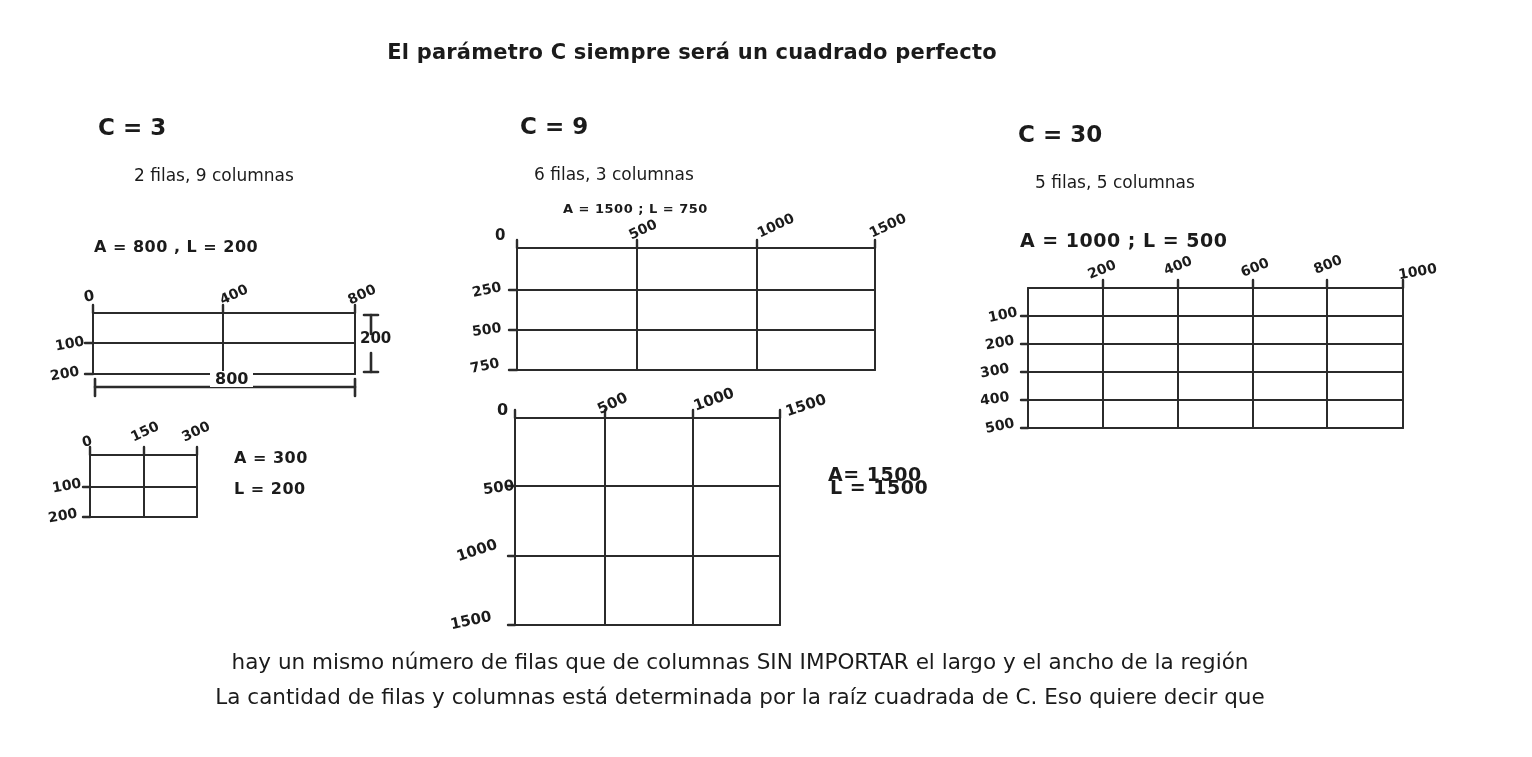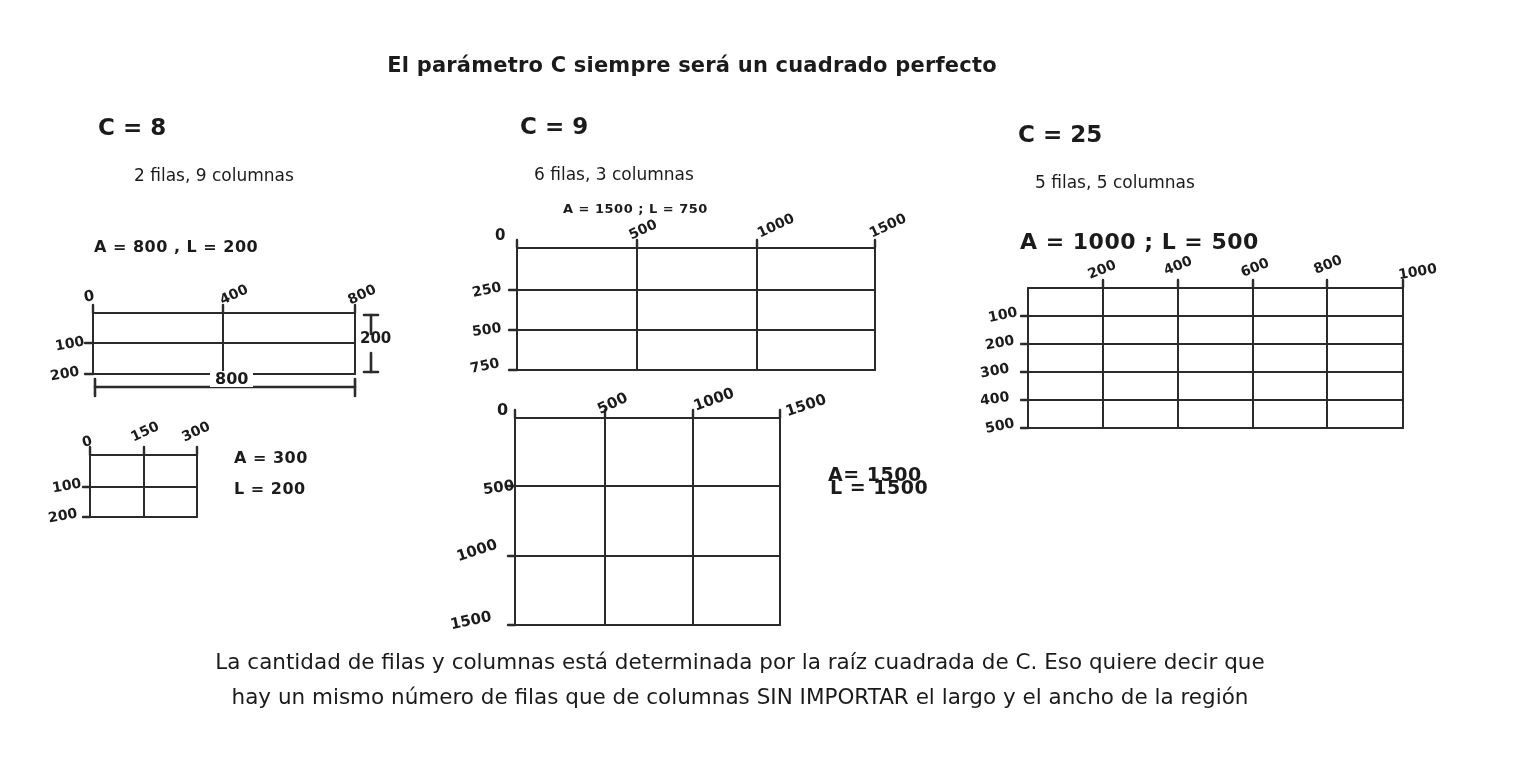--- a/index.html
+++ b/index.html
@@ -20,23 +20,23 @@
   svg{position:absolute;overflow:visible;}
   svg line{stroke:#2b2b2b;stroke-width:2;stroke-linecap:round;}
   svg line.tick{stroke-width:2.4;}
   svg line.dim{stroke-width:2.6;}
 </style>
 </head>
 <body>
 
 <div class="canvas">
 
-  <div class="abs title" style="left:0;top:53px;width:1384px;">El parámetro C siempre será un cuadrado perfecto</div>
+  <div class="abs title" style="left:0;top:40px;width:1384px;">El parámetro C siempre será un cuadrado perfecto</div>
 
-  <div class="abs heading" style="left:98px;top:114px;">C = 8</div>
+  <div class="abs heading" style="left:98px;top:114px;">C = 3</div>
   <div class="abs sub" style="left:134px;top:165px;">2 filas, 9 columnas</div>
   <div class="abs params" style="left:94px;top:237px;">A = 800 ,   L = 200</div>
 
   <svg style="left:78px;top:283px;" width="330" height="120">
 
     <line x1="15" y1="30" x2="277" y2="30"></line>
     <line x1="15" y1="91" x2="277" y2="91"></line>
     <line x1="15" y1="30" x2="15" y2="91"></line>
     <line x1="277" y1="30" x2="277" y2="91"></line>
 
@@ -141,23 +141,23 @@
   <span class="abs num-lg" style="left:497px;top:402px;">0</span>
   <span class="abs num-md" style="left:597px;top:396px;transform:rotate(-25deg);">500</span>
   <span class="abs num-md" style="left:693px;top:392px;transform:rotate(-20deg);">1000</span>
   <span class="abs num-md" style="left:785px;top:398px;transform:rotate(-18deg);">1500</span>
   <span class="abs num-md" style="left:483px;top:480px;transform:rotate(-8deg);">500</span>
   <span class="abs num-md" style="left:456px;top:543px;transform:rotate(-18deg);">1000</span>
   <span class="abs num-md" style="left:450px;top:613px;transform:rotate(-12deg);">1500</span>
   <div class="abs params" style="left:828px;top:463px;font-size:19px;">A= 1500</div>
   <div class="abs params" style="left:830px;top:476px;font-size:19px;">L = 1500</div>
 
-  <div class="abs heading" style="left:1018px;top:121px;">C = 25</div>
+  <div class="abs heading" style="left:1018px;top:121px;">C = 30</div>
   <div class="abs sub" style="left:1035px;top:172px;">5 filas, 5 columnas</div>
-  <div class="abs params" style="left:1020px;top:229px;font-size:22px;">A = 1000  ;   L = 500</div>
+  <div class="abs params" style="left:1020px;top:229px;font-size:19px;">A = 1000  ;   L = 500</div>
 
   <svg style="left:1005px;top:258px;" width="450" height="185">
     <line x1="23" y1="30" x2="398" y2="30"></line>
     <line x1="23" y1="170" x2="398" y2="170"></line>
     <line x1="23" y1="30" x2="23" y2="170"></line>
     <line x1="398" y1="30" x2="398" y2="170"></line>
     <line x1="23" y1="58" x2="398" y2="58"></line>
     <line x1="23" y1="86" x2="398" y2="86"></line>
     <line x1="23" y1="114" x2="398" y2="114"></line>
     <line x1="23" y1="142" x2="398" y2="142"></line>
@@ -182,17 +182,17 @@
   <span class="abs num" style="left:1240px;top:260px;transform:rotate(-22deg);">600</span>
   <span class="abs num" style="left:1313px;top:257px;transform:rotate(-22deg);">800</span>
   <span class="abs num" style="left:1398px;top:264px;transform:rotate(-10deg);">1000</span>
   <span class="abs num" style="left:988px;top:307px;transform:rotate(-12deg);">100</span>
   <span class="abs num" style="left:985px;top:335px;transform:rotate(-10deg);">200</span>
   <span class="abs num" style="left:980px;top:363px;transform:rotate(-10deg);">300</span>
   <span class="abs num" style="left:980px;top:391px;transform:rotate(-8deg);">400</span>
   <span class="abs num" style="left:985px;top:418px;transform:rotate(-12deg);">500</span>
 
   <div class="abs footer" style="left:100px;top:644px;width:1280px;">
+    <div>hay un mismo número de filas que de columnas SIN IMPORTAR el largo y el ancho de la región</div>
     <div>La cantidad de filas y columnas está determinada por la raíz cuadrada de C. Eso quiere decir que</div>
-    <div>hay un mismo número de filas que de columnas SIN IMPORTAR el largo y el ancho de la región</div>
   </div>
 
 </div>
 
 </body></html>

